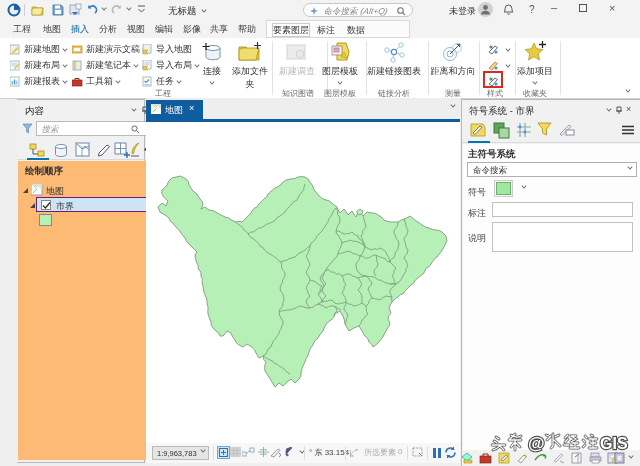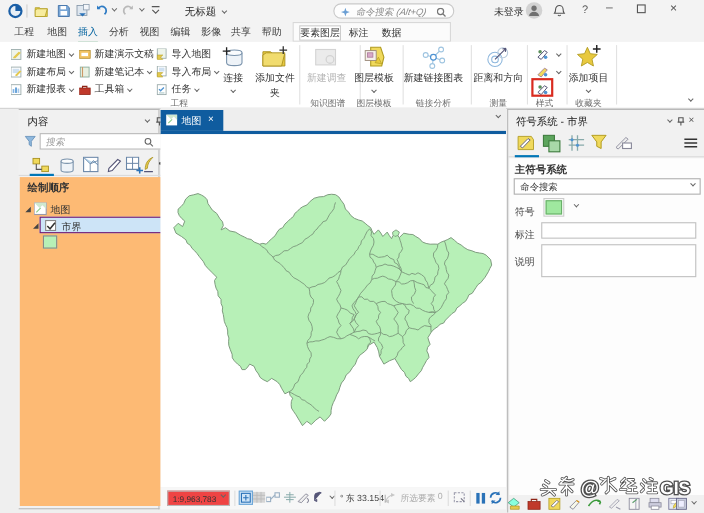--- a/index.html
+++ b/index.html
@@ -368,21 +368,21 @@
           <path d="M322.0 302.0L323.5 298.7L326.0 296.0L323.6 293.3L322.0 290.0L323.3 286.5L326.0 284.0L323.9 281.1L322.0 278.0L323.4 275.3L324.4 272.5L326.0 270.0"></path>
           <path d="M358.0 278.0L360.0 281.0L362.0 284.0L360.2 287.1L358.0 290.0L360.3 292.8L362.0 296.0L361.9 299.5L362.0 303.0"></path>
           <path d="M334.0 306.0L336.2 308.1L337.0 311.0L334.9 313.1L334.0 316.0"></path>
           <path d="M390.0 284.0L393.0 284.0L396.0 284.0"></path>
           <path d="M248.0 234.0L250.5 232.3L253.6 231.8L256.0 230.0L258.3 228.0L261.6 227.8L264.0 226.0L266.5 224.3L269.4 223.4L272.0 222.0L275.0 220.5L277.1 217.6L280.0 216.0L282.2 214.2L284.6 212.6L286.0 210.0L288.2 208.2L289.8 205.8L292.0 204.0L293.6 201.6L296.6 200.6L298.0 198.0L299.7 194.8L302.0 192.0L303.6 189.6L304.1 186.7L305.0 184.0"></path>
         </g>
       </svg>
  </div>
 
  <div class="abs" style="left:0;top:345px;width:314px;height:20px;background:#f7f7f7">
-  <div class="abs" style="left:6px;top:3px;width:57px;height:14px;background:#ef4444;border:1px solid #b9b9b9;font-size:7.5px;color:#333;line-height:13px;padding-left:4px">1:9,963,783<span class="chev" style="float:right;margin-right:3px;margin-top:1px"></span></div>
+  <div class="abs" style="left:6px;top:3px;width:57px;height:14px;background:#e5e5e5;border:1px solid #b9b9b9;font-size:7.5px;color:#333;line-height:13px;padding-left:4px">1:9,963,783<span class="chev" style="float:right;margin-right:3px;margin-top:1px"></span></div>
   <div class="abs" style="left:67px;top:3px;width:1px;height:14px;background:#ddd"></div>
   <div class="abs" style="left:71px;top:3px;width:13px;height:13px;background:#cfe4f7;border:1px solid #6da7d8"><svg width="11" height="11">
           <rect x="1.5" y="1.5" width="8" height="8" fill="none" stroke="#2a72b8"></rect>
           <path d="M5.5 3v5M3 5.5h5" stroke="#2a72b8"></path>
         </svg></div>
   <div class="abs" style="left:84px;top:4px"><svg width="12" height="11">
           <rect x="0" y="0" width="11" height="10" fill="#d5d5d5"></rect>
           <path d="M0 3.3h11M0 6.6h11M3.6 0v10M7.3 0v10" stroke="#bbb" stroke-width=".8"></path>
         </svg></div>
   <div class="abs" style="left:96px;top:4px"><svg width="14" height="11">

